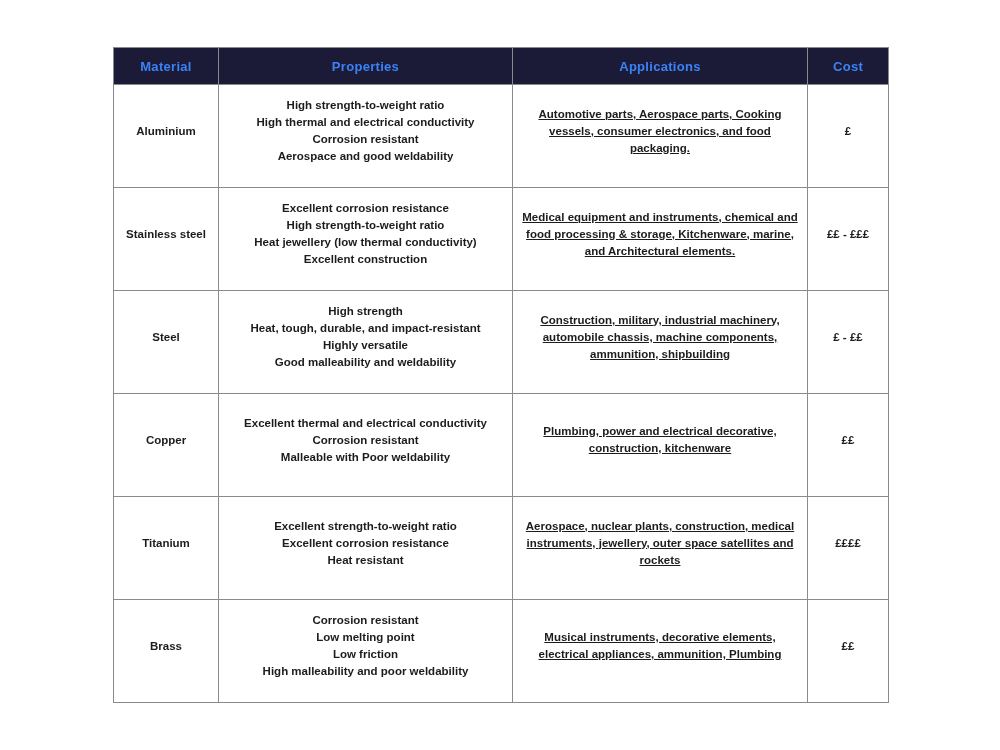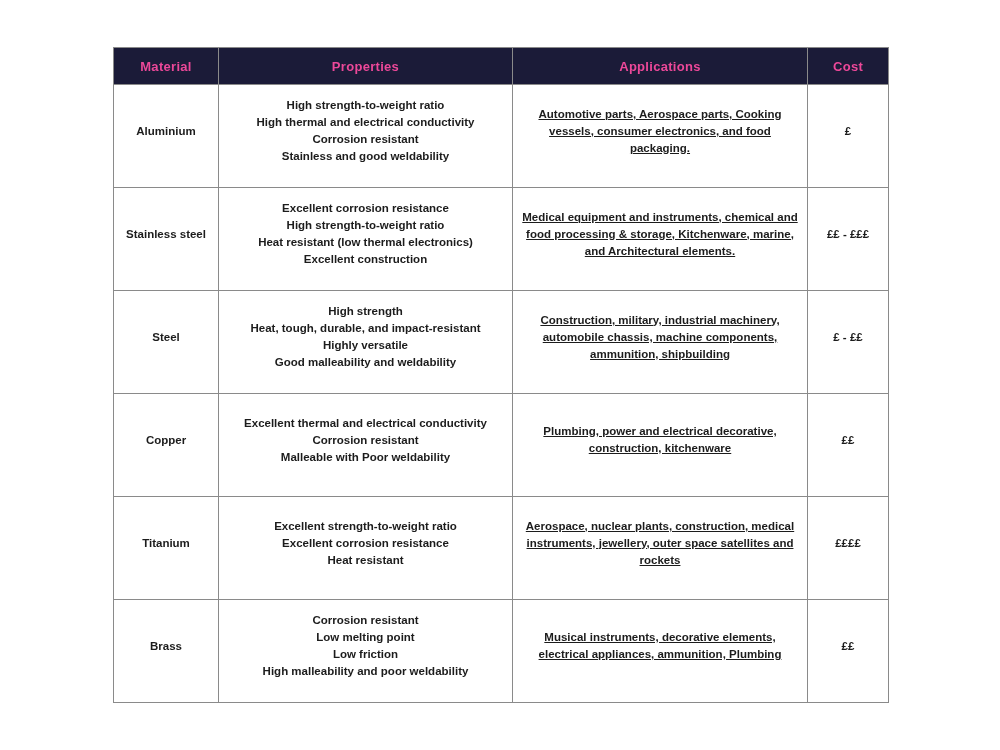--- a/index.html
+++ b/index.html
@@ -34,21 +34,21 @@
   table.materials th,
   table.materials td {
     border: 1px solid #8a8a8a;
     text-align: center;
     vertical-align: middle;
     overflow: hidden;
   }
   table.materials thead tr { height: 37px; }
   table.materials thead th {
     background: #1b1b38;
-    color: #ec4899;
+    color: #3b82f6;
     font-size: 13px;
     font-weight: bold;
     letter-spacing: 0.3px;
     padding: 0 4px;
   }
   table.materials tbody tr { height: 103px; }
   table.materials tbody td {
     color: #1c1c1c;
     font-size: 11.5px;
     font-weight: bold;
@@ -77,31 +77,31 @@
         <th>Cost</th>
       </tr>
     </thead>
     <tbody>
       <tr>
         <td class="cell-material">Aluminium</td>
         <td class="cell-properties">
           <div class="prop-line">High strength-to-weight ratio</div>
           <div class="prop-line">High thermal and electrical conductivity</div>
           <div class="prop-line">Corrosion resistant</div>
-          <div class="prop-line">Stainless and good weldability</div>
+          <div class="prop-line">Aerospace and good weldability</div>
         </td>
         <td class="cell-applications">Automotive parts, Aerospace parts, Cooking vessels, consumer electronics, and food packaging.</td>
         <td class="cell-cost">£</td>
       </tr>
       <tr>
         <td class="cell-material">Stainless steel</td>
         <td class="cell-properties">
           <div class="prop-line">Excellent corrosion resistance</div>
           <div class="prop-line">High strength-to-weight ratio</div>
-          <div class="prop-line">Heat resistant (low thermal electronics)</div>
+          <div class="prop-line">Heat jewellery (low thermal conductivity)</div>
           <div class="prop-line">Excellent construction</div>
         </td>
         <td class="cell-applications">Medical equipment and instruments, chemical and food processing &amp; storage, Kitchenware, marine, and Architectural elements.</td>
         <td class="cell-cost">££ - £££</td>
       </tr>
       <tr>
         <td class="cell-material">Steel</td>
         <td class="cell-properties">
           <div class="prop-line">High strength</div>
           <div class="prop-line">Heat, tough, durable, and impact-resistant</div>

